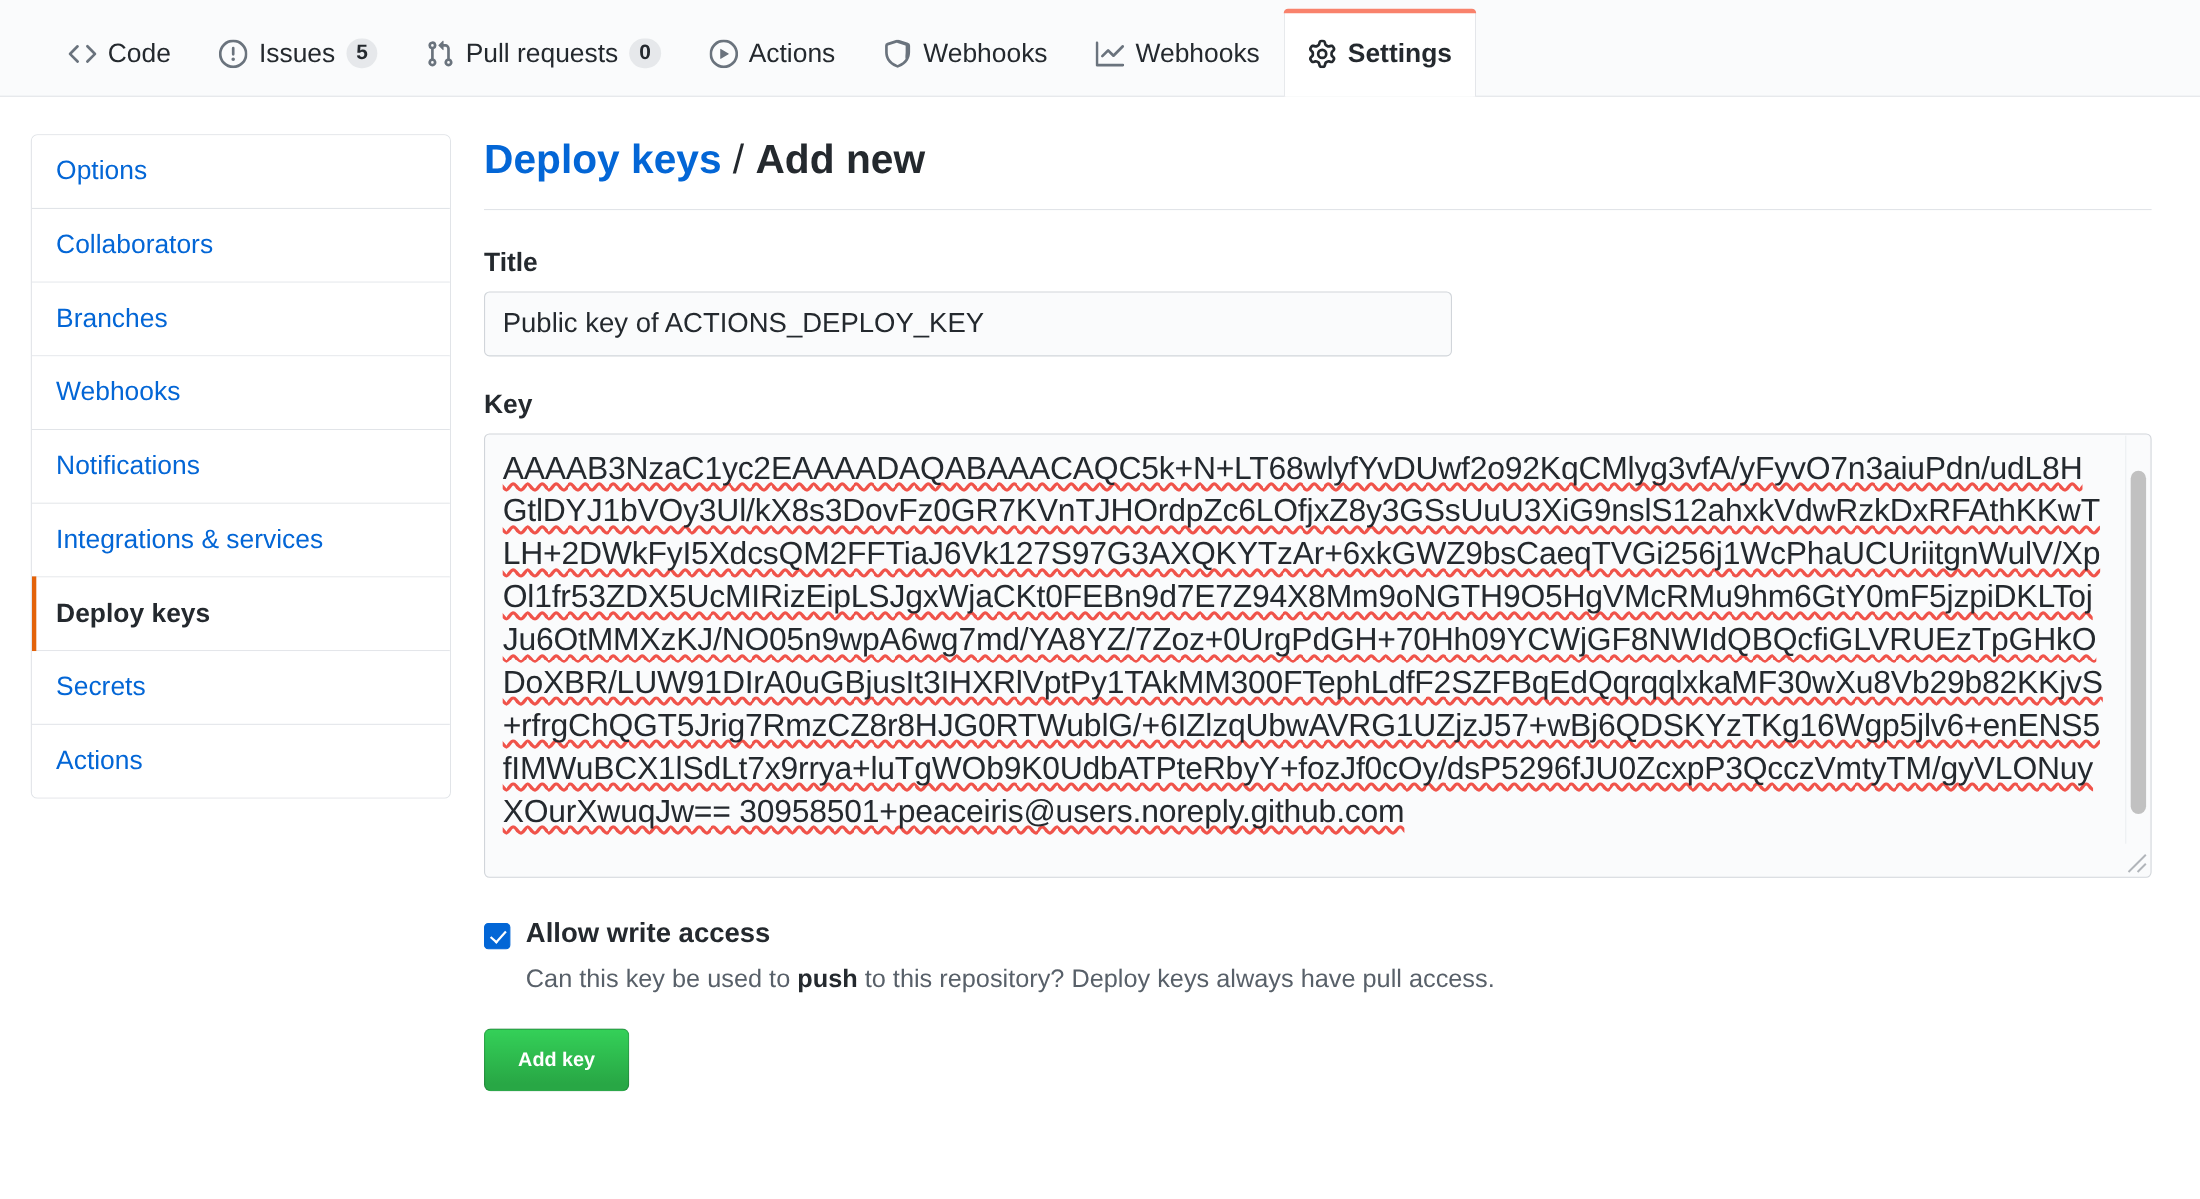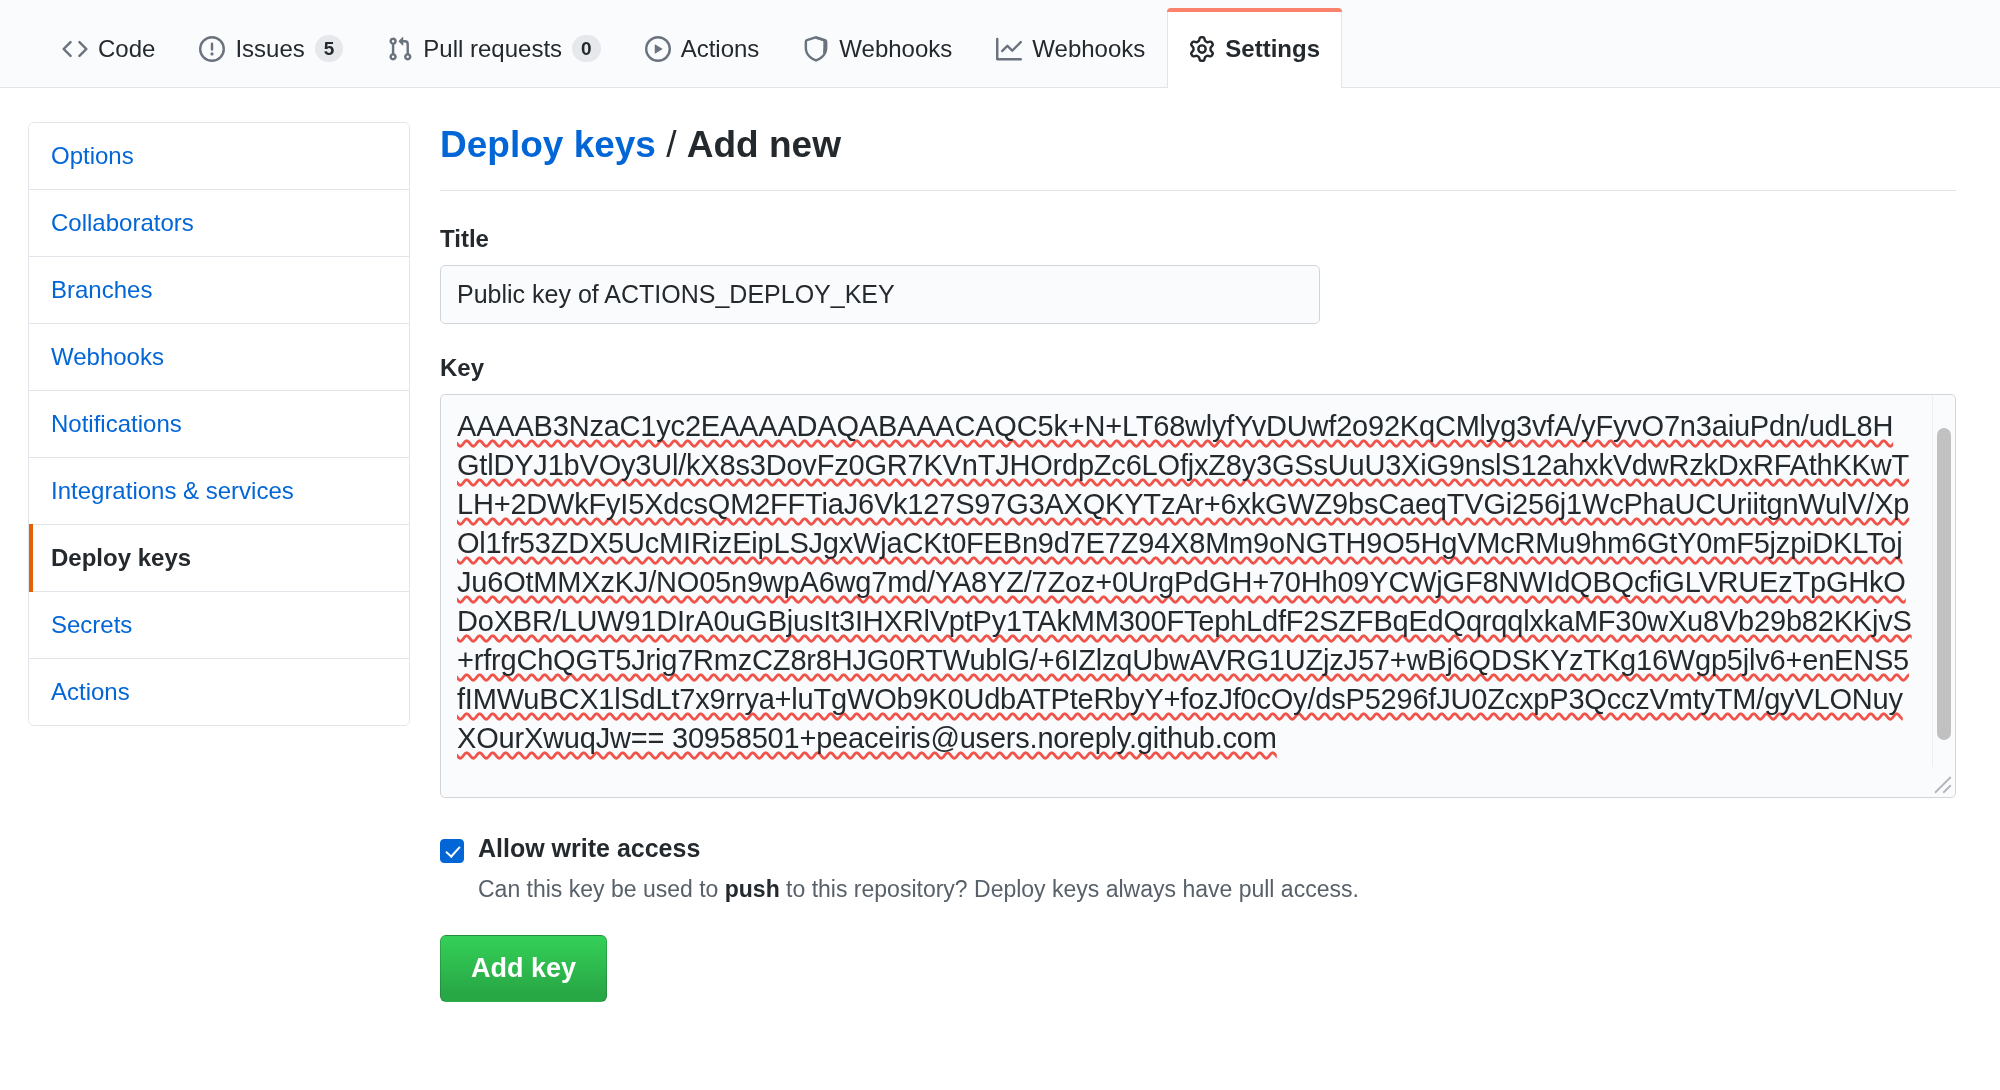--- a/index.html
+++ b/index.html
@@ -260,21 +260,21 @@
     color: #586069;
     line-height: 1.4;
   }
   .check-note b { color: #24292e; font-weight: 600; }
 
   
   .btn-primary {
     display: inline-block;
     margin-top: 30px;
     padding: 17px 30px;
-    font-size: 27px;
+    font-size: 18px;
     font-weight: 600;
     color: #fff;
     background: linear-gradient(180deg, #34d058 0%, #28a745 90%);
     border: 1px solid rgba(27,31,35,0.2);
     border-radius: 6px;
     cursor: pointer;
     font-family: "Liberation Sans", sans-serif;
   }
 </style>
 </head>

